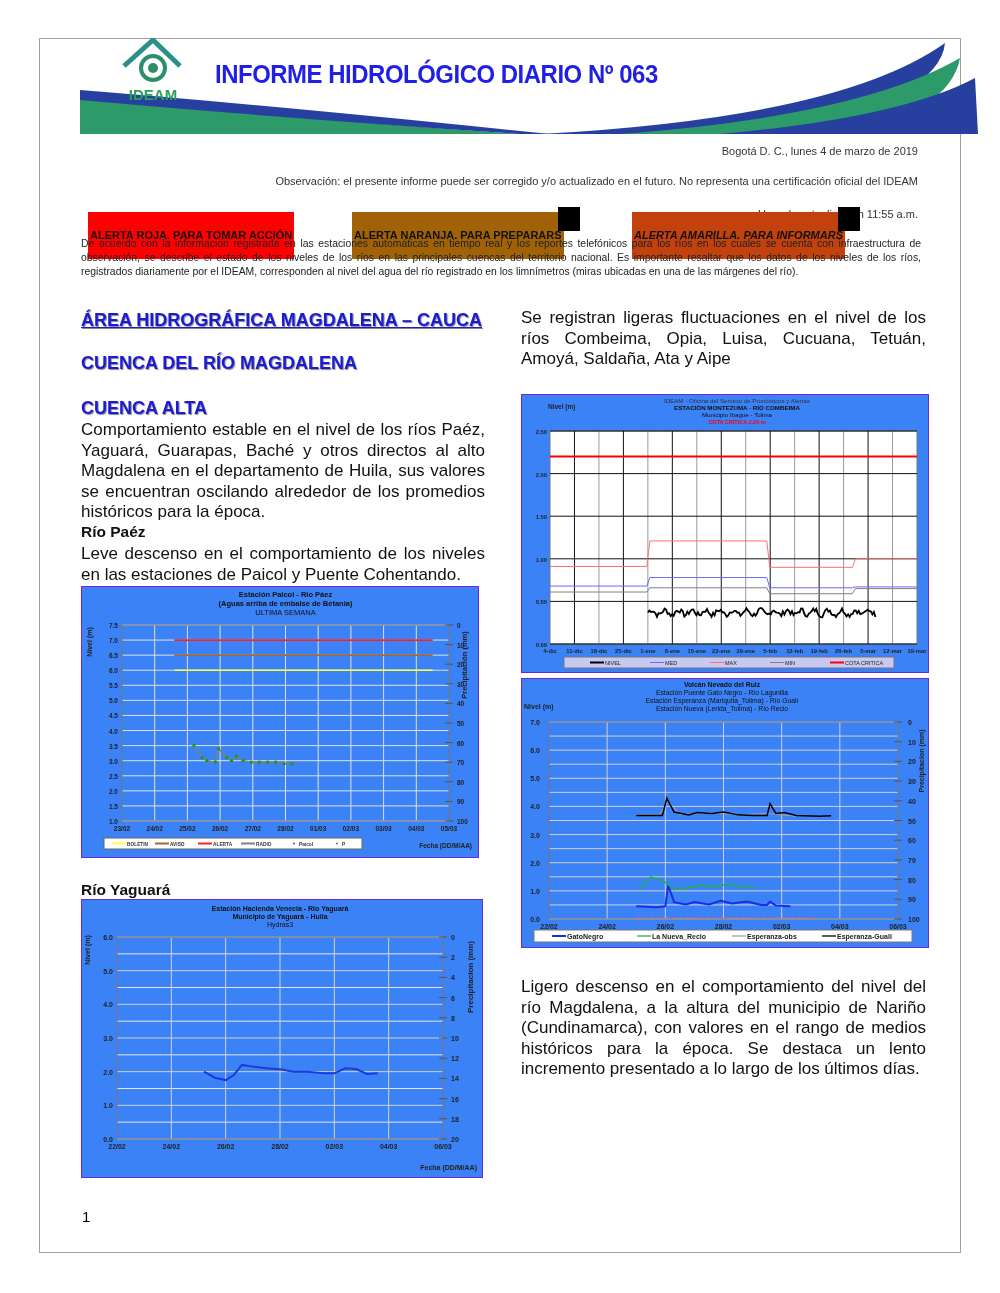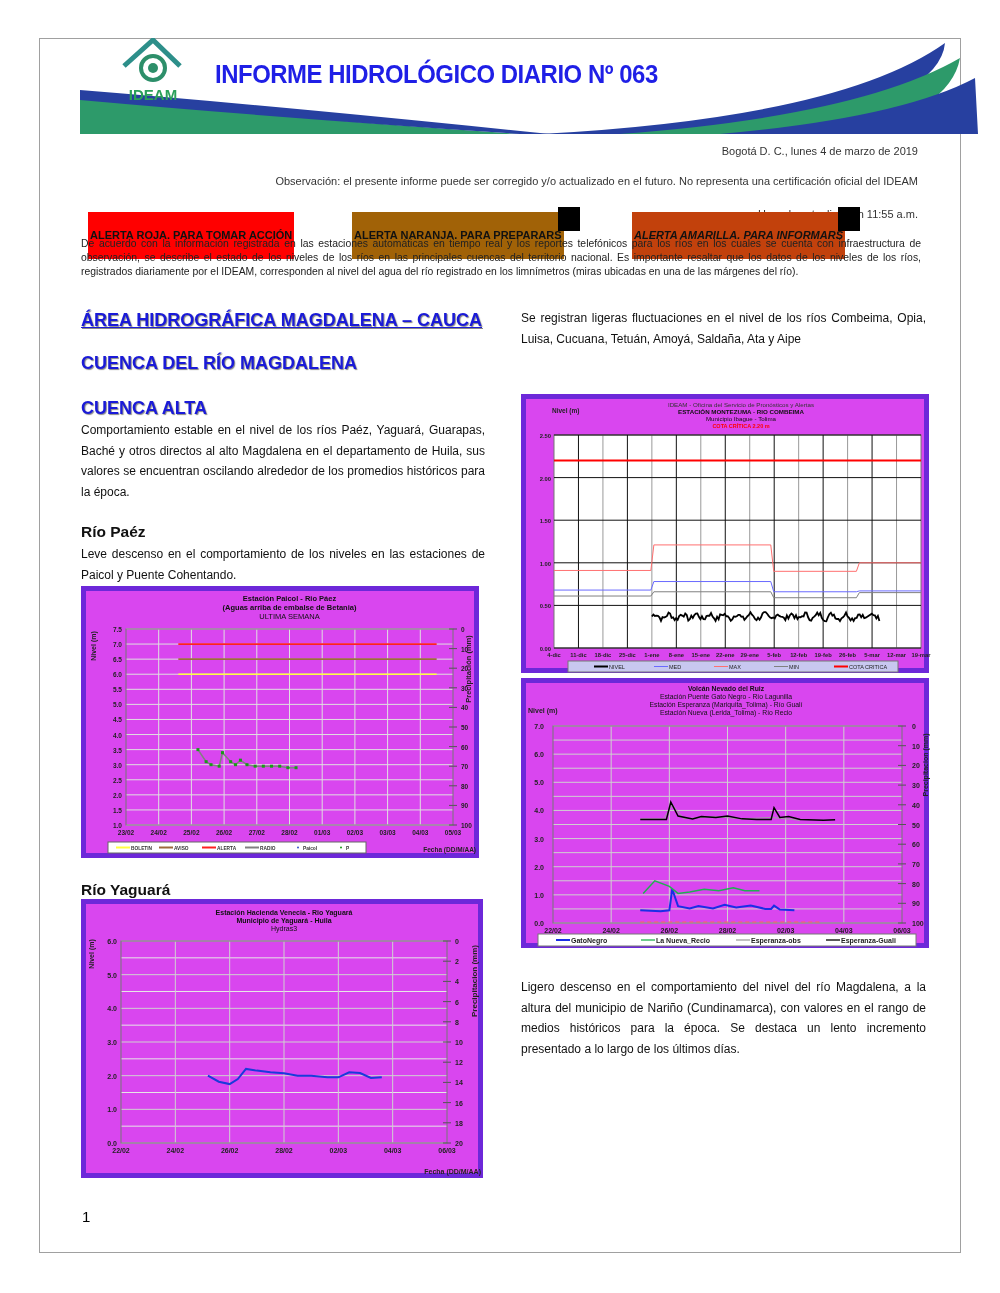--- a/index.html
+++ b/index.html
@@ -6,23 +6,23 @@
   body{width:1000px;height:1293px;position:relative;font-family:"Liberation Sans",sans-serif;color:#000;overflow:hidden;}
   .page{position:absolute;left:39px;top:38px;width:922px;height:1215px;border:1px solid #a0a0a0;box-sizing:border-box;}
   .banner{position:absolute;left:80px;top:38px;width:898px;height:96px;}
   .logo{position:absolute;left:118px;top:38px;width:70px;height:66px;}
   .title{position:absolute;left:215px;top:59px;font-size:26px;font-weight:bold;color:#1f1fe6;letter-spacing:-0.5px;transform:scaleX(0.92);transform-origin:left;}
   .meta{position:absolute;right:82px;font-size:11px;color:#333;text-align:right;white-space:nowrap;}
   .alert{position:absolute;top:212px;height:15px;font-size:11px;font-weight:bold;line-height:15px;padding:16px 2px;color:#111;}
   .blk{position:absolute;top:207px;width:22px;height:24px;background:#000;}
   .intro{position:absolute;left:81px;top:237px;width:840px;font-size:10.4px;line-height:14px;color:#222;text-align:justify;}
   .h1{position:absolute;font-size:18px;font-weight:bold;color:#1a1ad8;text-shadow:1px 1px 1px #888;}
-  .para{position:absolute;font-size:12px;line-height:20.5px;text-align:justify;color:#111;}
+  .para{position:absolute;font-size:17px;line-height:20.5px;text-align:justify;color:#111;}
   .sub{position:absolute;font-size:15.5px;font-weight:bold;color:#111;}
-  .chartbox{position:absolute;border:5px solid #6d28d9;background:#d946ef;box-sizing:border-box;}
+  .chartbox{position:absolute;border:1px solid #6d28d9;background:#3b82f6;box-sizing:border-box;}
   svg text{font-family:"Liberation Sans",sans-serif;}
   .pnum{position:absolute;left:82px;top:1208px;font-size:15px;}
 </style>
 </head>
 <body>
 
 <div class="page"></div>
 
 <svg class="banner" viewBox="0 0 898 96" preserveAspectRatio="none">
   <path d="M0 58 Q200 80 440 96 L0 96 Z" fill="#2d9a6a"></path>

